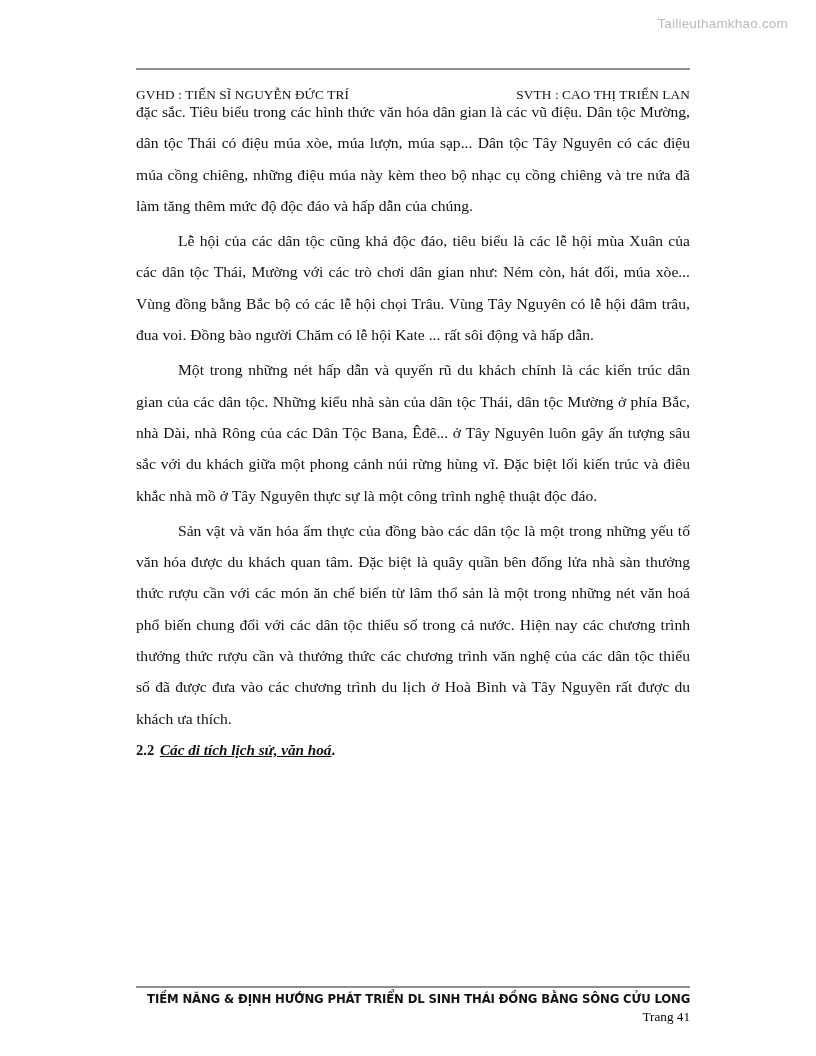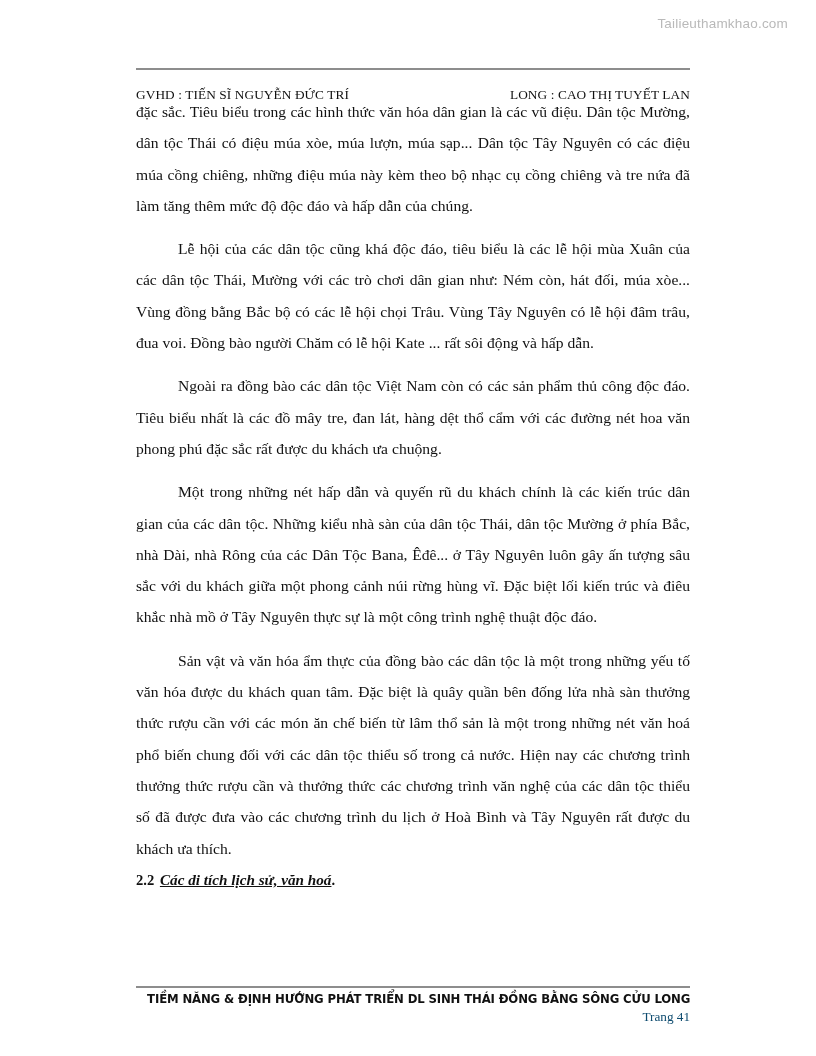--- a/index.html
+++ b/index.html
@@ -73,21 +73,21 @@
     text-align: justify;
     text-indent: 42px;
     hyphens: none;
     -webkit-hyphens: none;
     word-spacing: 0.1px;
   }
   p.para.no-indent {
     text-indent: 0;
   }
   p.para + p.para {
-    margin-top: 12px;
+    margin-top: 4px;
   }
 
   
   .heading {
     margin: 0;
     font-size: 14.6px;
     line-height: 31.3px;
     font-weight: normal;
     white-space: nowrap;
   }
@@ -129,43 +129,42 @@
     letter-spacing: -0.15px;
     color: #111111;
     white-space: nowrap;
     transform: scaleX(0.96);
     transform-origin: center;
   }
   .footer-page {
     margin-top: 3px;
     font-family: "Liberation Serif", "DejaVu Serif", serif;
     font-size: 13.2px;
-    color: #0c4a6e;
+    color: #000000;
   }
 </style>
 </head>
 <body>
 
 <div class="page">
 
   <div class="watermark">Tailieuthamkhao.com</div>
 
   <div class="doc-header">
     <span>GVHD : TIẾN SĨ NGUYỄN ĐỨC TRÍ</span>
-    <span>LONG : CAO THỊ TUYẾT LAN</span>
+    <span>SVTH : CAO THỊ TRIỂN LAN</span>
   </div>
   <div class="header-rule"></div>
 
   <div class="content">
 
     <p class="para no-indent">đặc sắc. Tiêu biểu trong các hình thức văn hóa dân gian là các vũ điệu. Dân tộc Mường, dân tộc Thái có điệu múa xòe, múa lượn, múa sạp... Dân tộc Tây Nguyên có các điệu múa cồng chiêng, những điệu múa này kèm theo bộ nhạc cụ cồng chiêng và tre nứa đã làm tăng thêm mức độ độc đáo và hấp dẫn của chúng.</p>
 
     <p class="para">Lễ hội của các dân tộc cũng khá độc đáo, tiêu biểu là các lễ hội mùa Xuân của các dân tộc Thái, Mường với các trò chơi dân gian như: Ném còn, hát đối, múa xòe... Vùng đồng bằng Bắc bộ có các lễ hội chọi Trâu. Vùng Tây Nguyên có lễ hội đâm trâu, đua voi. Đồng bào người Chăm có lễ hội Kate ... rất sôi động và hấp dẫn.</p>
 
-    <p class="para">Ngoài ra đồng bào các dân tộc Việt Nam còn có các sản phẩm thủ công độc đáo. Tiêu biểu nhất là các đồ mây tre, đan lát, hàng dệt thổ cẩm với các đường nét hoa văn phong phú đặc sắc rất được du khách ưa chuộng.</p>
 
     <p class="para">Một trong những nét hấp dẫn và quyến rũ du khách chính là các kiến trúc dân gian của các dân tộc. Những kiểu nhà sàn của dân tộc Thái, dân tộc Mường ở phía Bắc, nhà Dài, nhà Rông của các Dân Tộc Bana, Êđê... ở Tây Nguyên luôn gây ấn tượng sâu sắc với du khách giữa một phong cảnh núi rừng hùng vĩ. Đặc biệt lối kiến trúc và điêu khắc nhà mồ ở Tây Nguyên thực sự là một công trình nghệ thuật độc đáo.</p>
 
     <p class="para">Sản vật và văn hóa ẩm thực của đồng bào các dân tộc là một trong những yếu tố văn hóa được du khách quan tâm. Đặc biệt là quây quần bên đống lửa nhà sàn thưởng thức rượu cần với các món ăn chế biến từ lâm thổ sản là một trong những nét văn hoá phổ biến chung đối với các dân tộc thiểu số trong cả nước. Hiện nay các chương trình thưởng thức rượu cần và thưởng thức các chương trình văn nghệ của các dân tộc thiểu số đã được đưa vào các chương trình du lịch ở Hoà Bình và Tây Nguyên rất được du khách ưa thích.</p>
 
     <h2 class="heading">
       <span class="num">2.2</span>
       <span class="title">Các di tích lịch sử, văn hoá</span><span class="dot">.</span>
     </h2>
 

